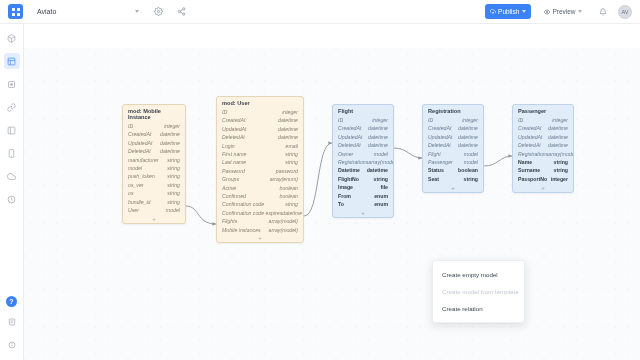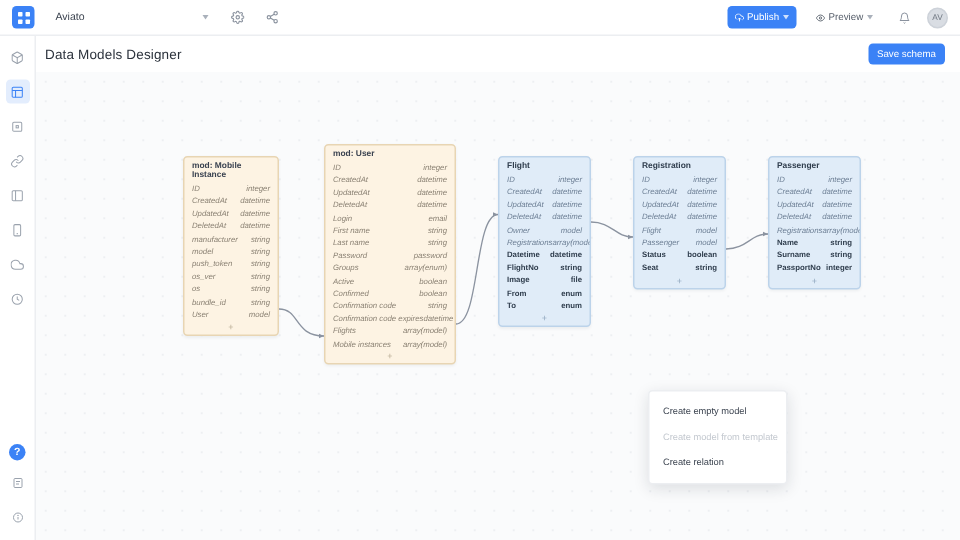--- a/index.html
+++ b/index.html
@@ -267,24 +267,20 @@
       <div class="rail-item">
         <svg width="8" height="8" viewBox="0 0 24 24" fill="none" stroke="currentColor" stroke-width="2">
           <circle cx="12" cy="12" r="9"></circle>
             <line x1="12" y1="11" x2="12" y2="16"></line>
             <circle cx="12" cy="8" r="0.6" fill="currentColor"></circle>
         </svg>
       </div>
     </div>
   </div>
 
-  <div class="page-head">
-    <div class="page-title">Data Models Designer</div>
-    <div class="btn-save">Save schema</div>
-  </div>
 
   <div class="canvas">
     <div class="canvas-dots"></div>
 
     <svg class="edges">
       <defs>
         <marker id="arw" markerWidth="5" markerHeight="5" refX="4" refY="2.5" orient="auto">
           <path d="M0,0.6 L4,2.5 L0,4.4 z" fill="#8b93a0"></path>
         </marker>
       </defs>

